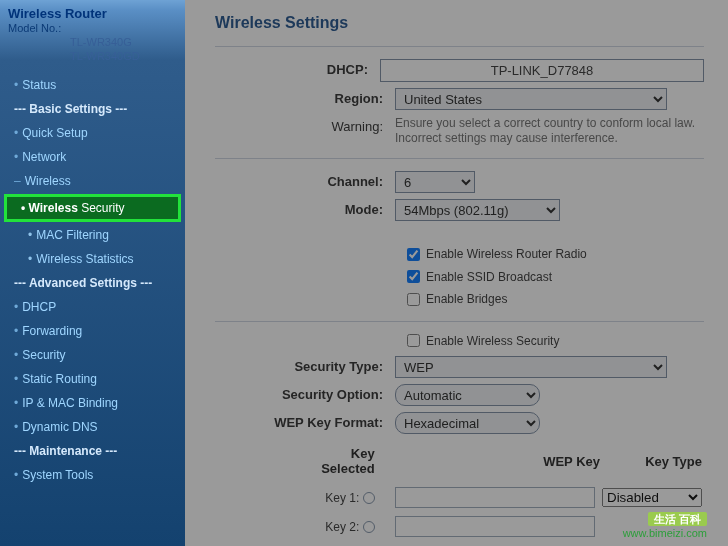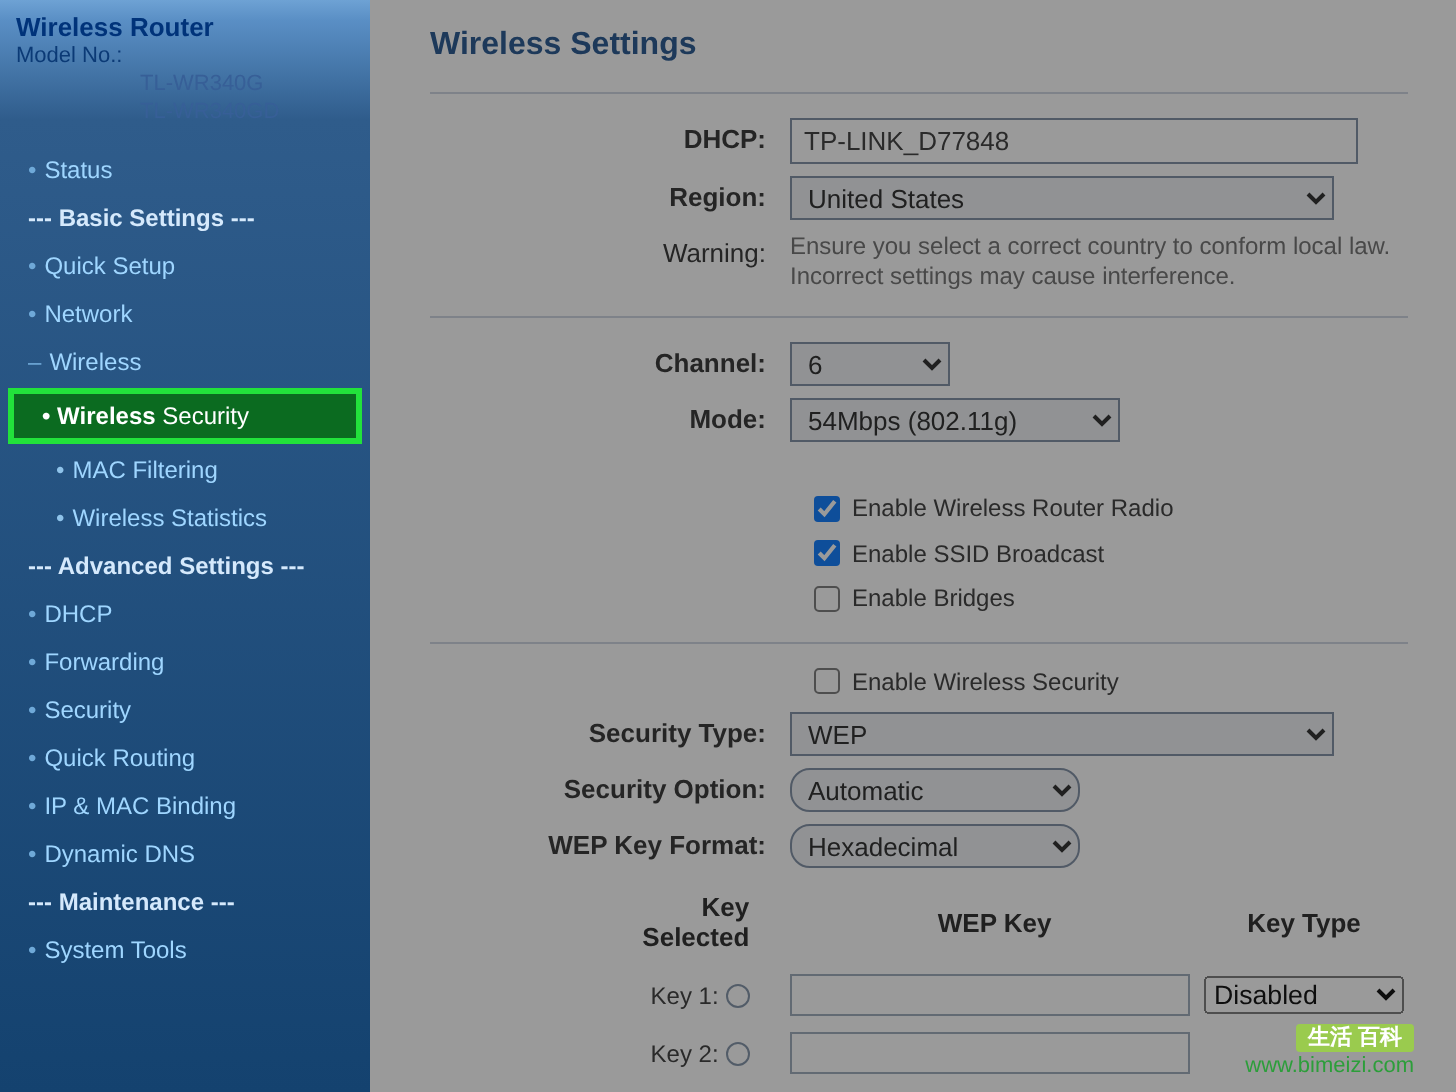--- a/index.html
+++ b/index.html
@@ -57,46 +57,47 @@
       width: 180px;
       text-align: right;
       padding-right: 12px;
       color: #2b2b2b;
       font-weight: bold;
       font-size: 13px;
       line-height: 22px;
     }
     .form-row .val { flex: 1; }
     .val input[type=text] {
-      width: 284px;
+      width: 324px;
       border: 1px solid #7a8aa1;
       padding: 3px 6px;
       font-size: 13px;
       color: #333;
       background:#fff;
+      text-align:center;
     }
     .val select {
       border: 1px solid #7a8aa1;
       padding: 2px 4px;
       font-size: 13px;
       background: #eef1f4;
       color: #222;
       height: 22px;
     }
     .sel-wide { width: 272px; }
     .sel-sm { width: 80px; }
     .sel-md { width: 165px; }
     .sel-md2 { width: 145px; border-radius: 10px; }
     .warning-text { color: #6b6b6b; font-size: 12px; line-height: 15px; }
     .chk-row { padding-left: 192px; margin: 6px 0; color:#333; font-size:12px; }
     .chk-row label { display:inline-flex; align-items:center; gap:6px; }
     .chk-row input { width:13px; height:13px; }
     .keytable { margin-left: 92px; margin-top: 10px; }
     .keytable th {
-      text-align: center; font-weight: bold; font-size: 13px; color:#222;
+      text-align: right; font-weight: bold; font-size: 13px; color:#222;
       padding-bottom: 6px;
     }
     .keytable th.first { width: 140px; text-align:right; padding-right: 18px;}
     .keytable th.wep { width: 230px; }
     .keytable td { padding: 3px 0; font-size:12px; color:#333; }
     .keytable td.klabel { text-align:right; padding-right: 18px; }
     .keytable td input[type=text]{ width: 200px; border:1px solid #9aa8b9; padding:2px 4px;}
     .radio-circ {
       width:12px; height:12px; border:1px solid #7d8fa5; border-radius:50%; display:inline-block; background:#fff; vertical-align:middle;
     }
@@ -138,21 +139,21 @@
         <span class="dot">•</span>
         <span>Wireless</span>
         <span class="sublabel">Security</span>
       </li>
       <li class="sub"><span class="dot">•</span><span>MAC Filtering</span></li>
       <li class="sub"><span class="dot">•</span><span>Wireless Statistics</span></li>
       <li class="section">--- Advanced Settings ---</li>
       <li><span class="bullet">•</span><span>DHCP</span></li>
       <li><span class="bullet">•</span><span>Forwarding</span></li>
       <li><span class="bullet">•</span><span>Security</span></li>
-      <li><span class="bullet">•</span><span>Quick Routing</span></li>
+      <li><span class="bullet">•</span><span>Static Routing</span></li>
       <li><span class="bullet">•</span><span>IP &amp; MAC Binding</span></li>
       <li><span class="bullet">•</span><span>Dynamic DNS</span></li>
       <li class="section">--- Maintenance ---</li>
       <li><span class="bullet">•</span><span>System Tools</span></li>
     </ul>
   </div>
 
   <div class="content">
     <h2 class="page-title">Wireless Settings</h2>
     <hr class="sep">

